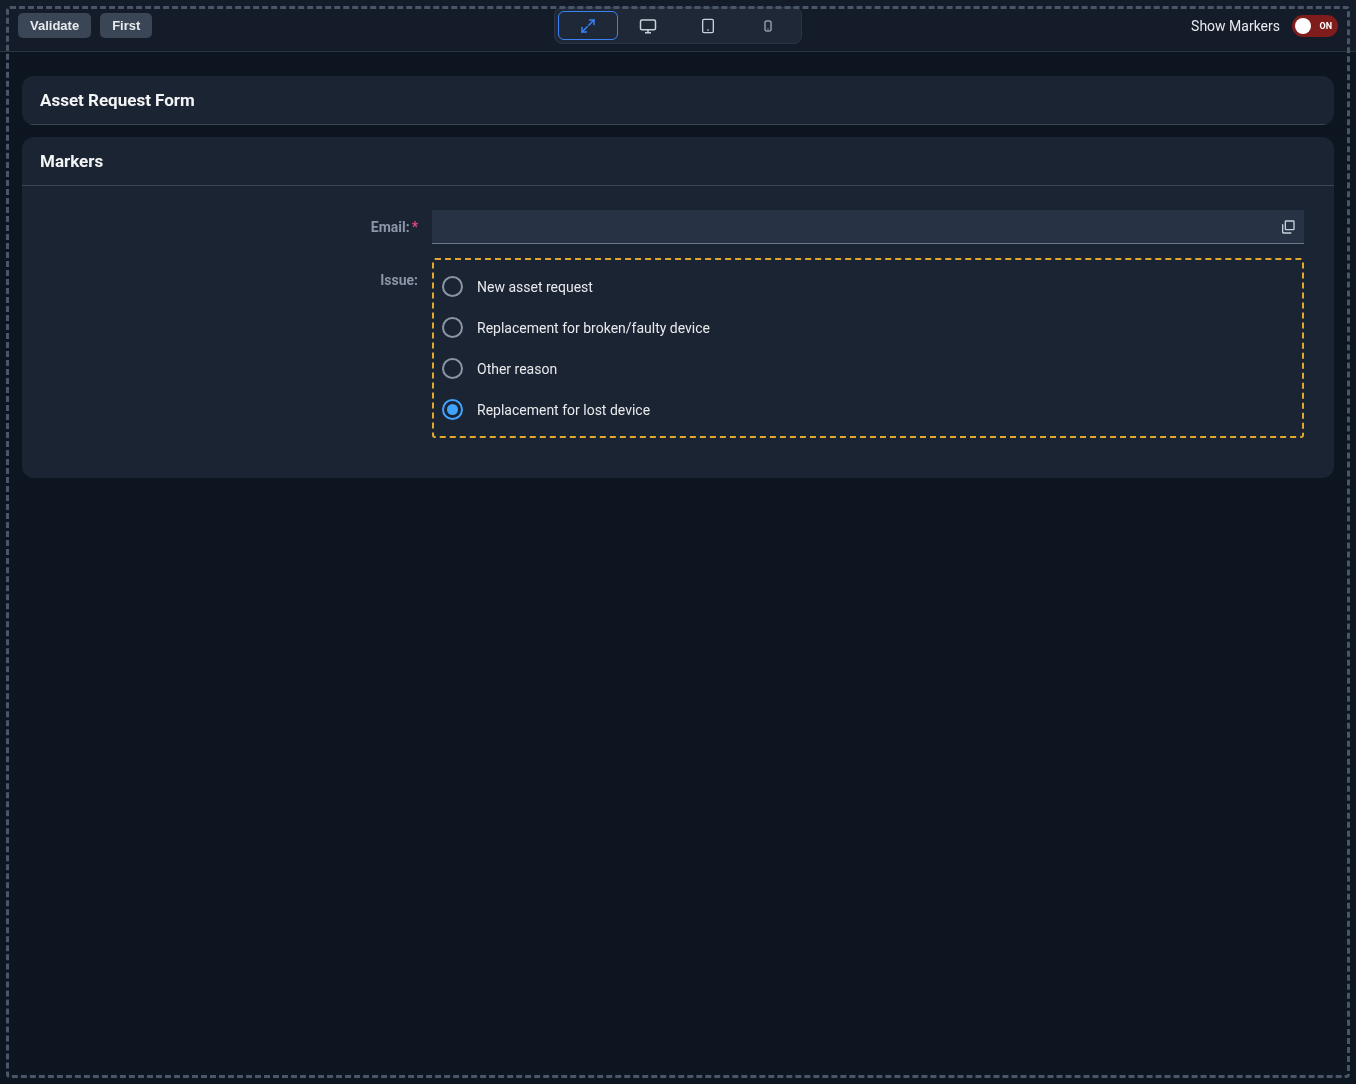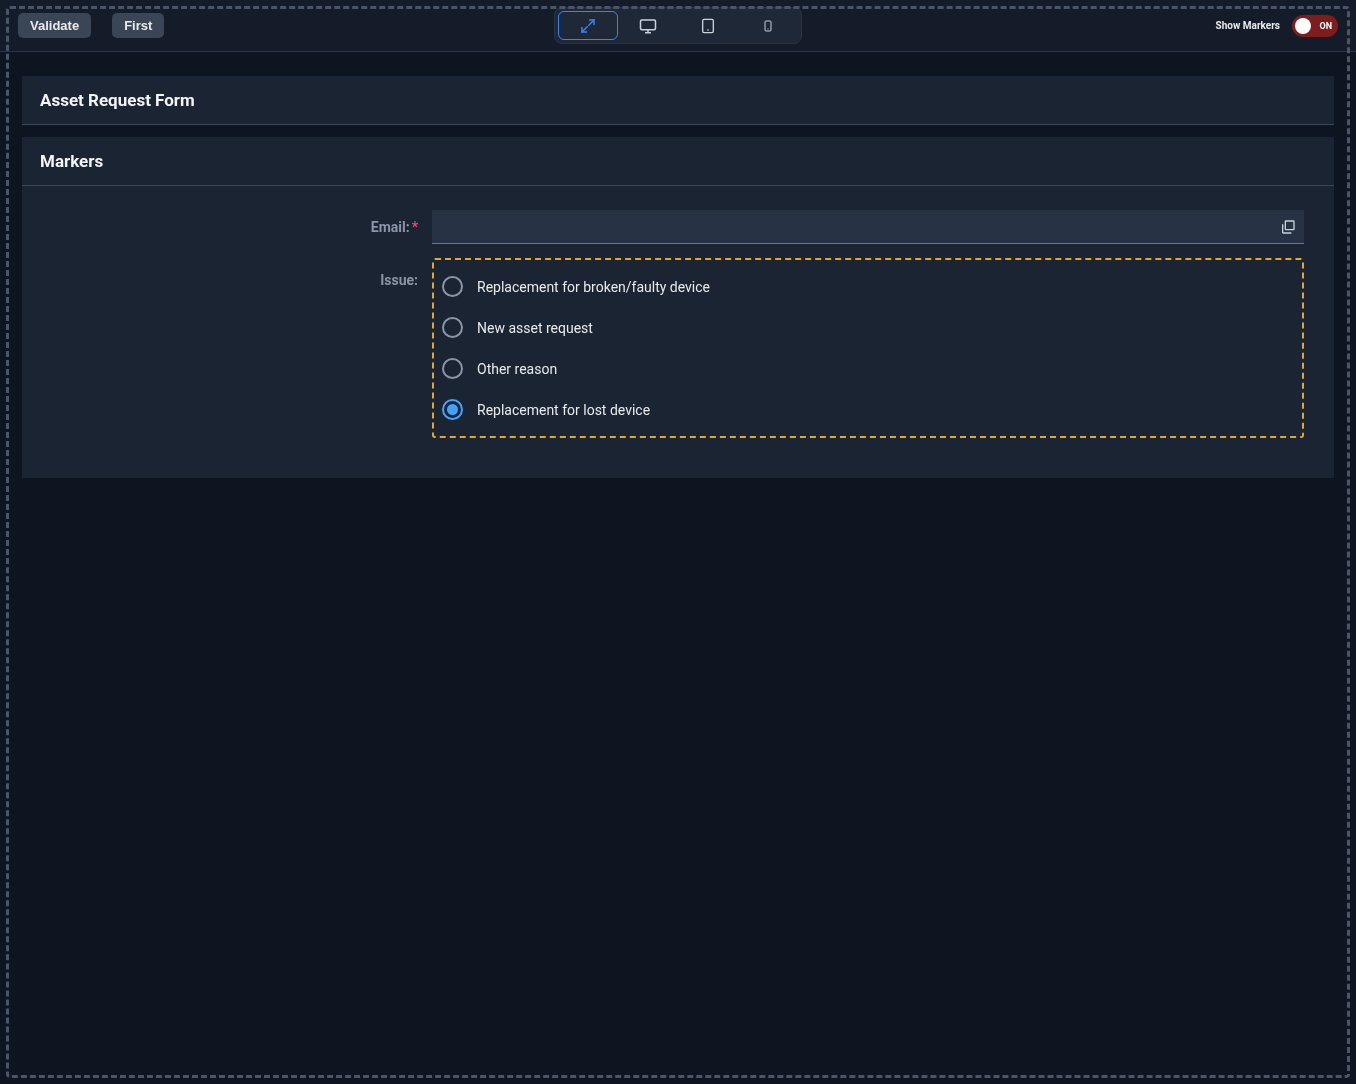--- a/index.html
+++ b/index.html
@@ -28,21 +28,21 @@
     align-items: center;
     justify-content: space-between;
     padding: 14px 18px;
     background: #141c29;
     border-bottom: 1px solid #2a3544;
     position: relative;
     height: 52px;
   }
   .toolbar-left {
     display: flex;
-    gap: 21px;
+    gap: 9px;
   }
   .btn-small {
     background: #3a4656;
     color: #e8eaed;
     border: none;
     padding: 5px 12px;
     border-radius: 5px;
     font-size: 13px;
     font-weight: 600;
     cursor: pointer;
@@ -70,22 +70,22 @@
   .device-btn.active {
     border: 1px solid #3b82f6;
     color: #3b82f6;
   }
   .toolbar-right {
     display: flex;
     align-items: center;
     gap: 12px;
   }
   .markers-label {
-    font-weight: 700;
-    font-size: 10px;
+    font-weight: 400;
+    font-size: 14px;
     color: #e8eaed;
   }
   .toggle {
     width: 46px;
     height: 22px;
     background: #7f1d1d;
     border-radius: 11px;
     position: relative;
     cursor: pointer;
     display: flex;
@@ -107,21 +107,21 @@
     font-weight: 700;
     color: #fff;
   }
 
   
   .content {
     padding: 24px 22px;
   }
   .panel {
     background: #1b2432;
-    border-radius: 0;
+    border-radius: 12px;
     margin-bottom: 12px;
     overflow: hidden;
   }
   .panel-header {
     padding: 14px 18px;
     font-weight: 700;
     font-size: 17px;
     color: #f3f4f6;
     border-bottom: 1px solid #3a4656;
   }
@@ -320,25 +320,25 @@
         </div>
       </div>
 
       <div class="radio-field-row">
         <div class="field-label-wide" style="padding-top:14px;">
           <span>Issue:</span>
         </div>
         <div class="radio-group-wrap">
           <div class="radio-item">
             <div class="radio-circle"></div>
-            <span class="radio-label">Replacement for broken/faulty device</span>
+            <span class="radio-label">New asset request</span>
           </div>
           <div class="radio-item">
             <div class="radio-circle"></div>
-            <span class="radio-label">New asset request</span>
+            <span class="radio-label">Replacement for broken/faulty device</span>
           </div>
           <div class="radio-item">
             <div class="radio-circle"></div>
             <span class="radio-label">Other reason</span>
           </div>
           <div class="radio-item">
             <div class="radio-circle selected"></div>
             <span class="radio-label">Replacement for lost device</span>
           </div>
         </div>

